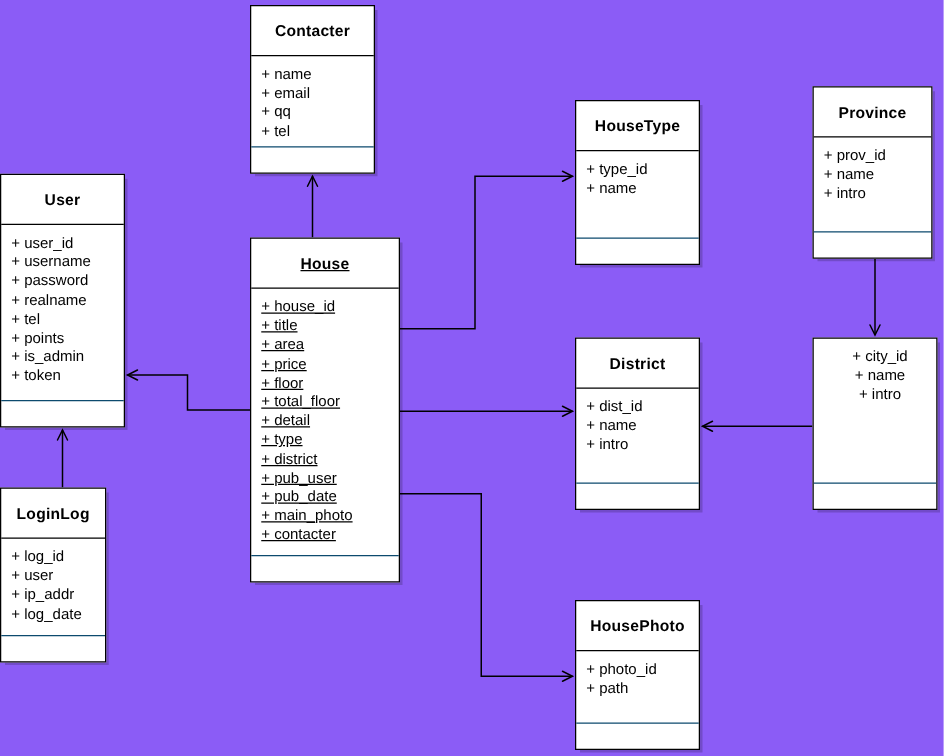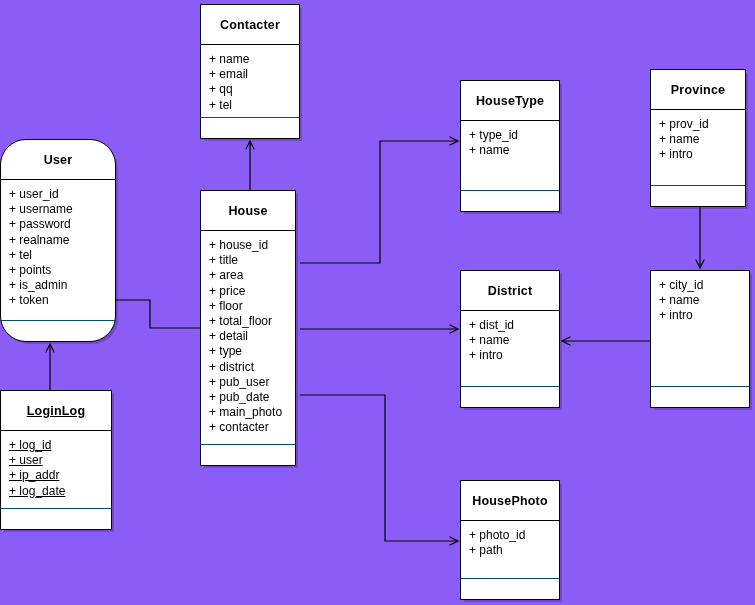--- a/index.html
+++ b/index.html
@@ -91,35 +91,35 @@
       <div class="uml-class" style="left: 200px; top: 4px; width: 100px; height: 135px;">
         <div class="uml-title" style="height: 40px;">Contacter</div>
         <div class="uml-attrs" style="height: 70px;">
           <div class="uml-attr">+ name</div>
           <div class="uml-attr">+ email</div>
           <div class="uml-attr">+ qq</div>
           <div class="uml-attr">+ tel</div>
         </div>
         <div class="uml-methods"></div>
       </div>
-      <div class="uml-class" style="left: 0px; top: 139px; width: 116px; height: 203px; border-radius: 26px;">
+      <div class="uml-class" style="left: 0px; top: 139px; width: 100px; height: 203px;">
         <div class="uml-title" style="height: 40px;">User</div>
         <div class="uml-attrs" style="height: 139px;">
           <div class="uml-attr">+ user_id</div>
           <div class="uml-attr">+ username</div>
           <div class="uml-attr">+ password</div>
           <div class="uml-attr">+ realname</div>
           <div class="uml-attr">+ tel</div>
           <div class="uml-attr">+ points</div>
           <div class="uml-attr">+ is_admin</div>
           <div class="uml-attr">+ token</div>
         </div>
         <div class="uml-methods"></div>
       </div>
-      <div class="uml-class" style="left: 200px; top: 190px; width: 96px; height: 276px;">
+      <div class="uml-class" style="left: 200px; top: 190px; width: 120px; height: 276px; text-decoration: underline;">
         <div class="uml-title" style="height: 40px;">House</div>
         <div class="uml-attrs" style="height: 213px;">
           <div class="uml-attr">+ house_id</div>
           <div class="uml-attr">+ title</div>
           <div class="uml-attr">+ area</div>
           <div class="uml-attr">+ price</div>
           <div class="uml-attr">+ floor</div>
           <div class="uml-attr">+ total_floor</div>
           <div class="uml-attr">+ detail</div>
           <div class="uml-attr">+ type</div>
@@ -151,36 +151,36 @@
       <div class="uml-class" style="left: 460px; top: 270px; width: 100px; height: 138px;">
         <div class="uml-title" style="height: 40px;">District</div>
         <div class="uml-attrs" style="height: 70px;">
           <div class="uml-attr">+ dist_id</div>
           <div class="uml-attr">+ name</div>
           <div class="uml-attr">+ intro</div>
         </div>
         <div class="uml-methods"></div>
       </div>
       <div class="uml-class" style="left: 650px; top: 270px; width: 100px; height: 138px;">
-        <div class="uml-attrs" style="height: 70px;">
+        <div class="uml-attrs" style="height: 70px; text-align: center;">
           <div class="uml-attr">+ city_id</div>
           <div class="uml-attr">+ name</div>
           <div class="uml-attr">+ intro</div>
         </div>
         <div class="uml-methods"></div>
       </div>
       <div class="uml-class" style="left: 460px; top: 480px; width: 100px; height: 120px;">
         <div class="uml-title" style="height: 40px;">HousePhoto</div>
         <div class="uml-attrs" style="height: 50px;">
           <div class="uml-attr">+ photo_id</div>
           <div class="uml-attr">+ path</div>
         </div>
         <div class="uml-methods"></div>
       </div>
-      <div class="uml-class" style="left: 0px; top: 390px; width: 112px; height: 140px; text-decoration: underline;">
+      <div class="uml-class" style="left: 0px; top: 390px; width: 85px; height: 140px;">
         <div class="uml-title" style="height: 40px;">LoginLog</div>
         <div class="uml-attrs" style="height: 75px;">
           <div class="uml-attr">+ log_id</div>
           <div class="uml-attr">+ user</div>
           <div class="uml-attr">+ ip_addr</div>
           <div class="uml-attr">+ log_date</div>
         </div>
         <div class="uml-methods"></div>
       </div>
     </div>

